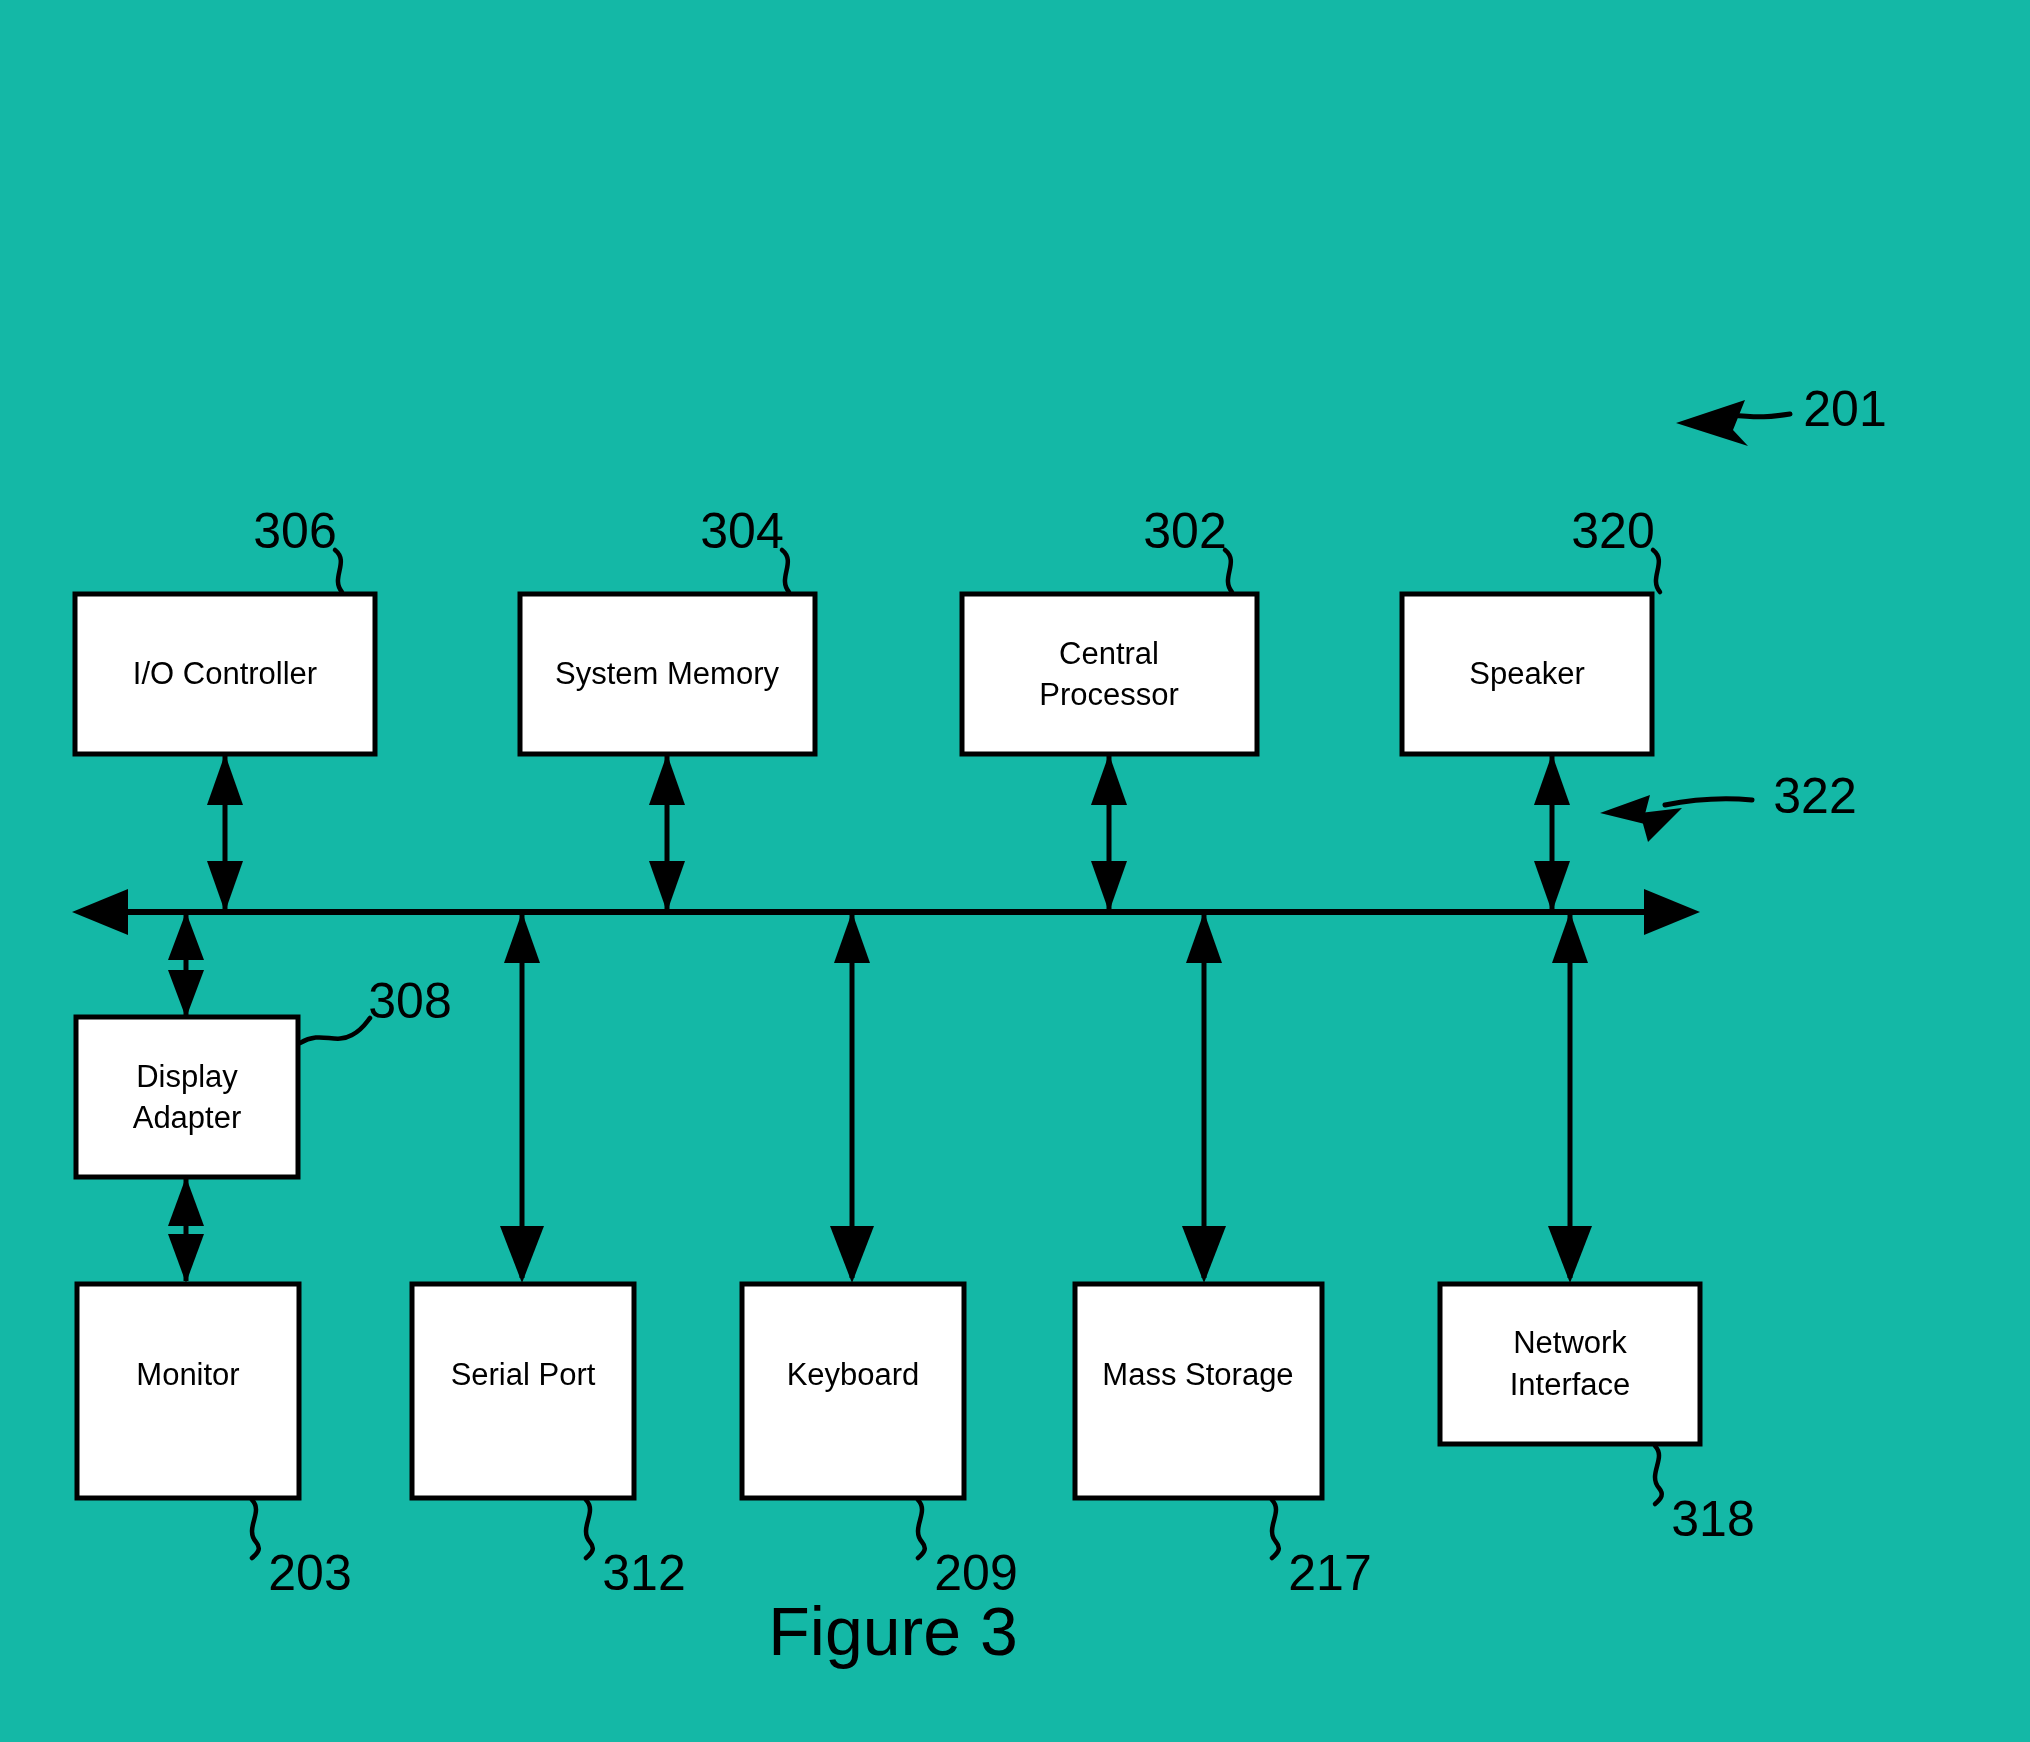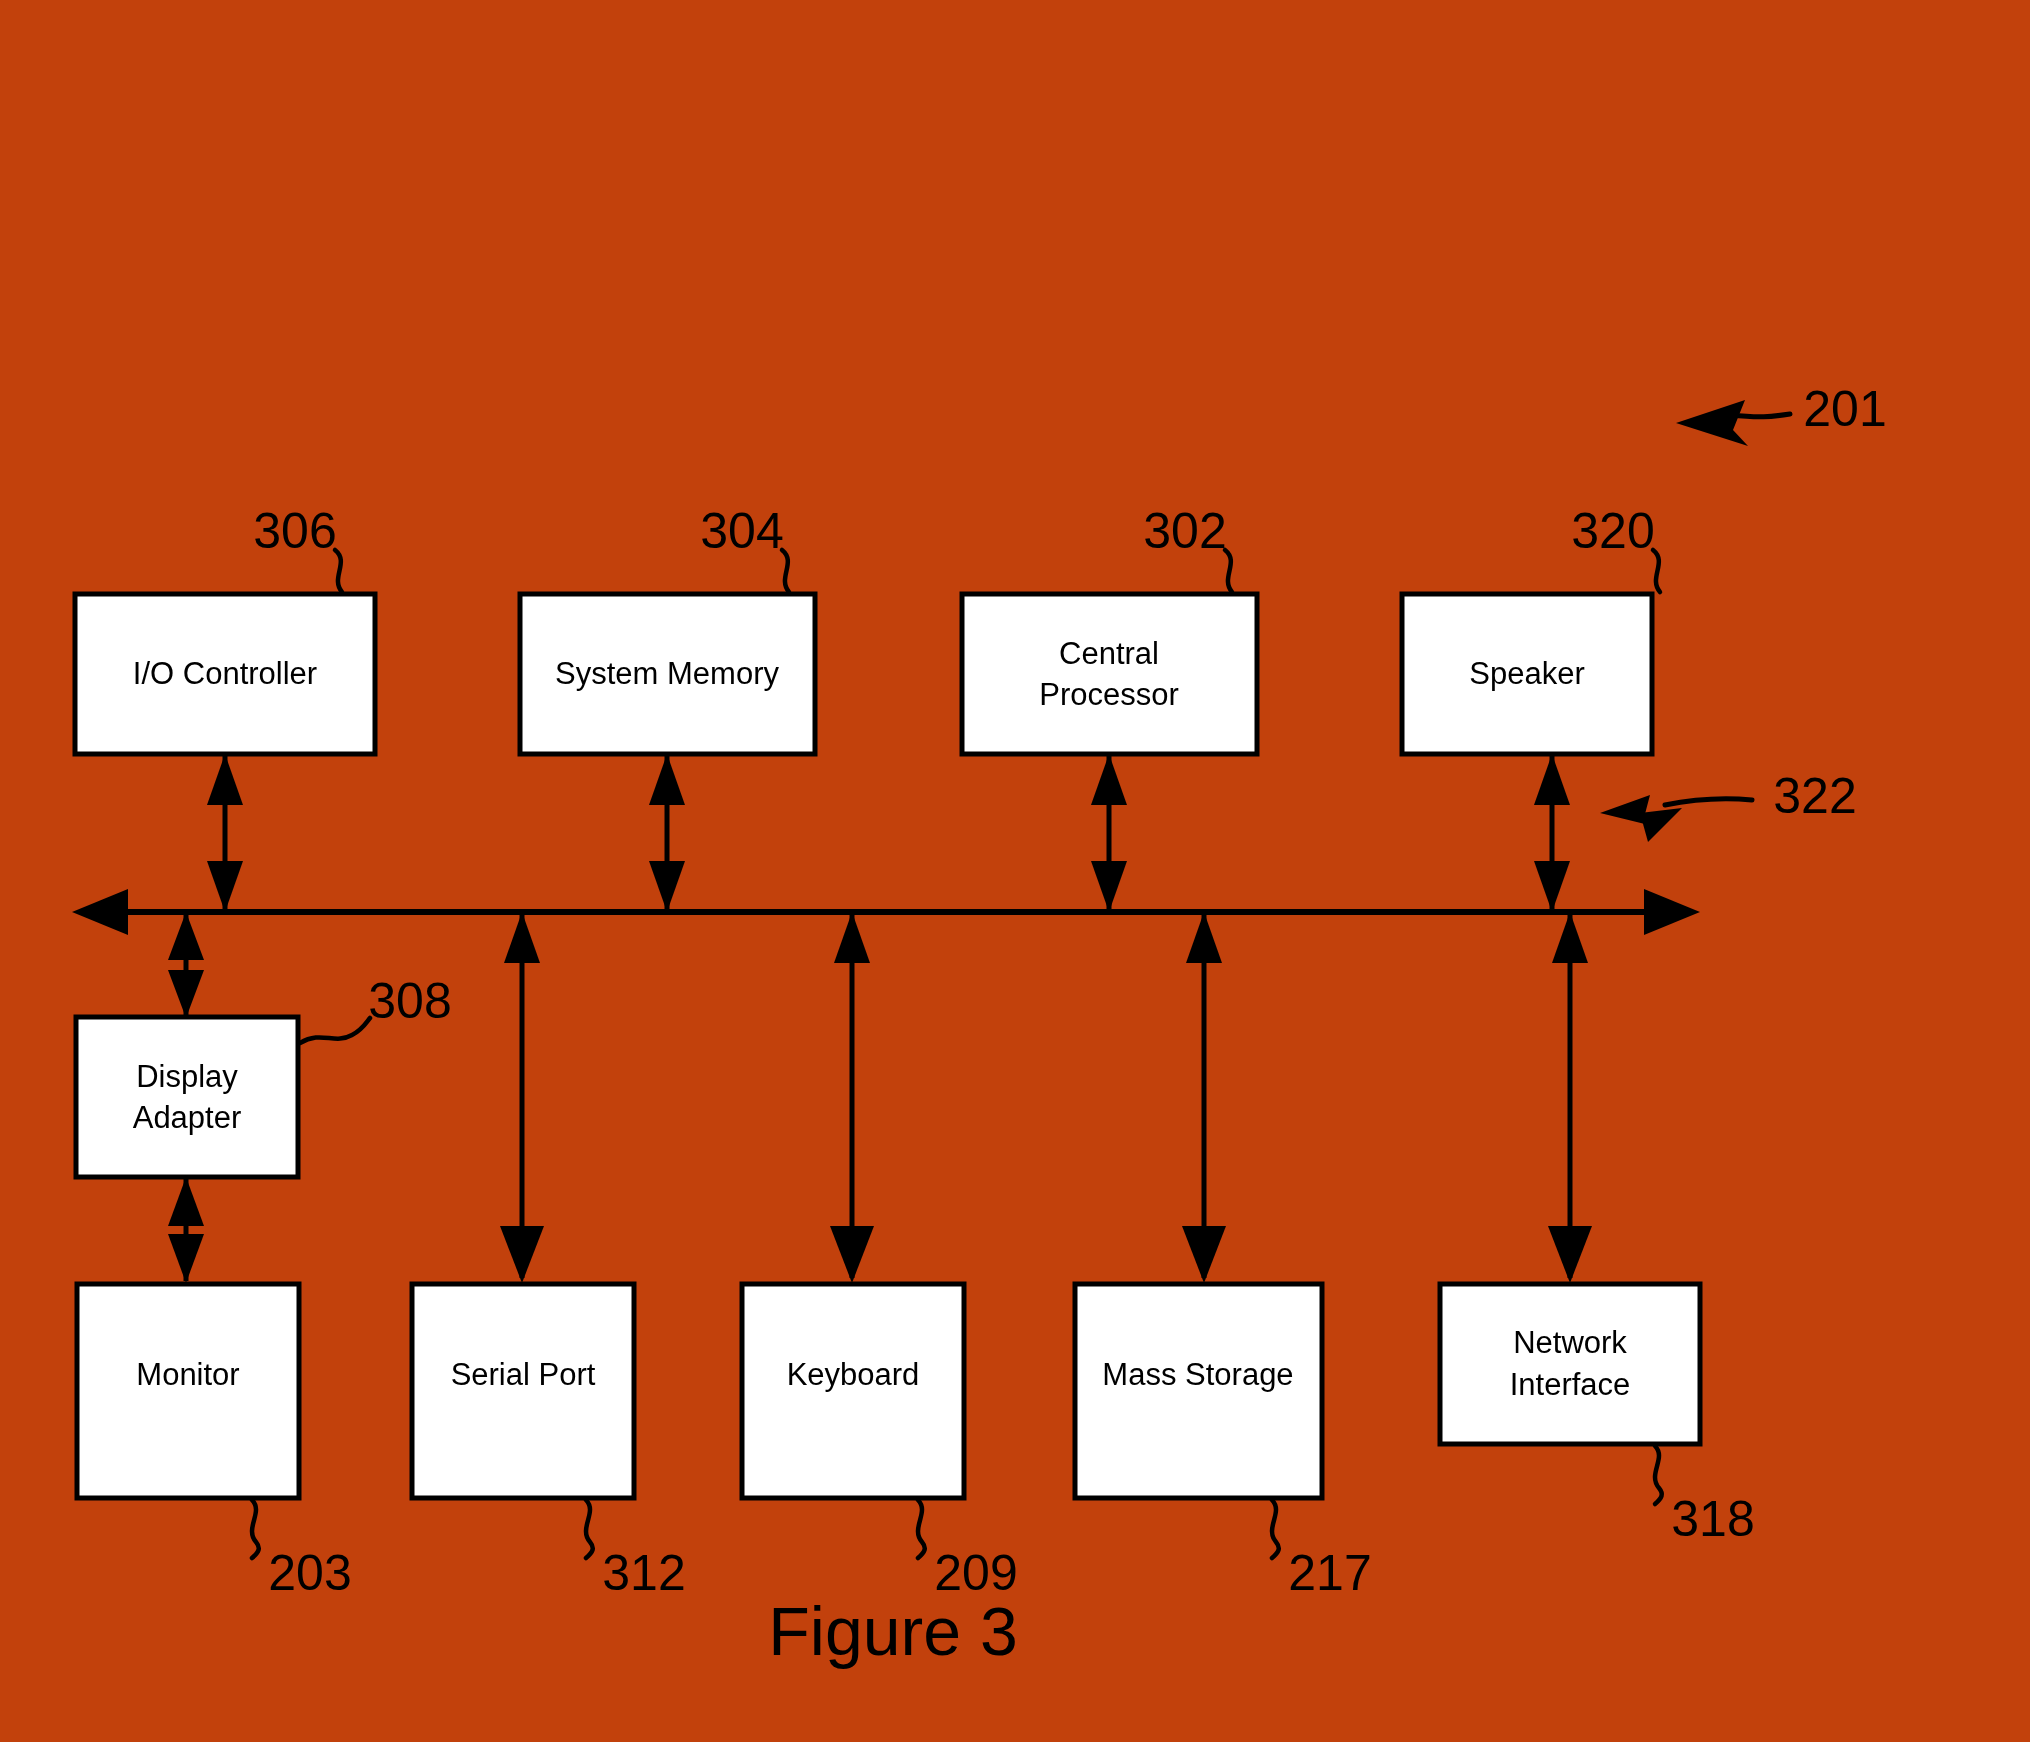--- a/index.html
+++ b/index.html
@@ -12,21 +12,21 @@
     width: 2030px;
     height: 1742px;
     font-family: "Liberation Sans", sans-serif;
     color: #000000;
     overflow: hidden;
   }
   #figure-root {
     position: relative;
     width: 2030px;
     height: 1742px;
-    background: #c2410c;
+    background: #14b8a6;
   }
   svg#diagram {
     display: block;
     width: 2030px;
     height: 1742px;
   }
   .box-rect {
     fill: #ffffff;
     stroke: #000000;
     stroke-width: 5;

